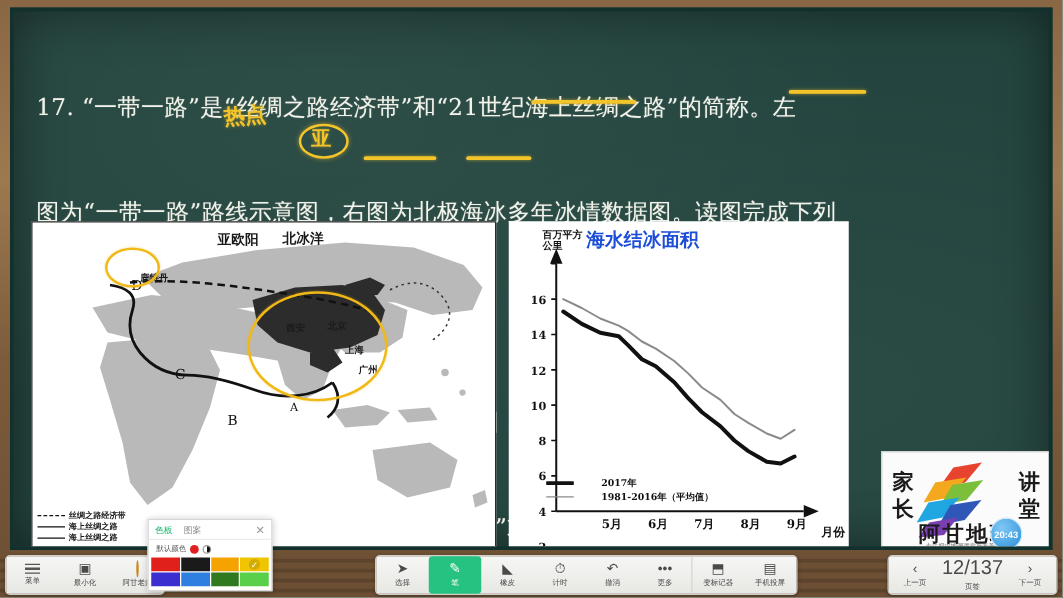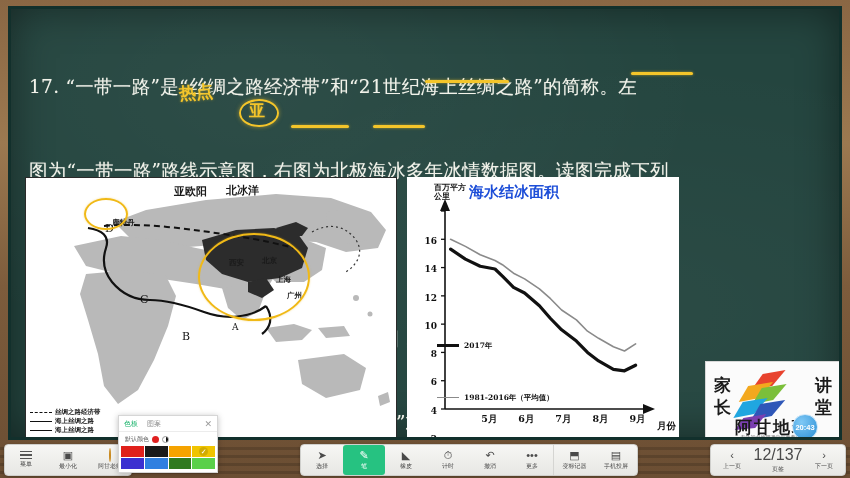--- a/index.html
+++ b/index.html
@@ -149,21 +149,21 @@
   .xaxis-name {
     position:absolute; right: 3px; bottom: 6px;
     font-family:"DejaVu Serif","Liberation Serif",serif;
     font-size: 9.5px; font-weight:bold; color:#111;
   }
   .chart-legend {
     position:absolute; left: 30px; bottom: 36px;
     font-family:"DejaVu Serif","Liberation Serif",serif;
     font-size: 7.5px; font-weight:bold; color:#111; line-height:11px;
   }
-  .cl-row { display:flex; align-items:center; gap:5px;margin-top:41px; }
+  .cl-row { display:flex; align-items:center; gap:22px; }
   .cl-thick { width:22px; height:3px; background:#111; }
   .cl-thin  { width:22px; height:1.4px; background:#8a8a8a; }
 
   
   .logo-box {
     position:absolute; left: 694px; top: 352px; width: 136px; height: 82px;
     background: #fbfbfb; border:1px solid #d8d8d8; overflow:hidden;
   }
   .logo-cn {
     position:absolute; color:#1b1b1b; font-weight:bold;

